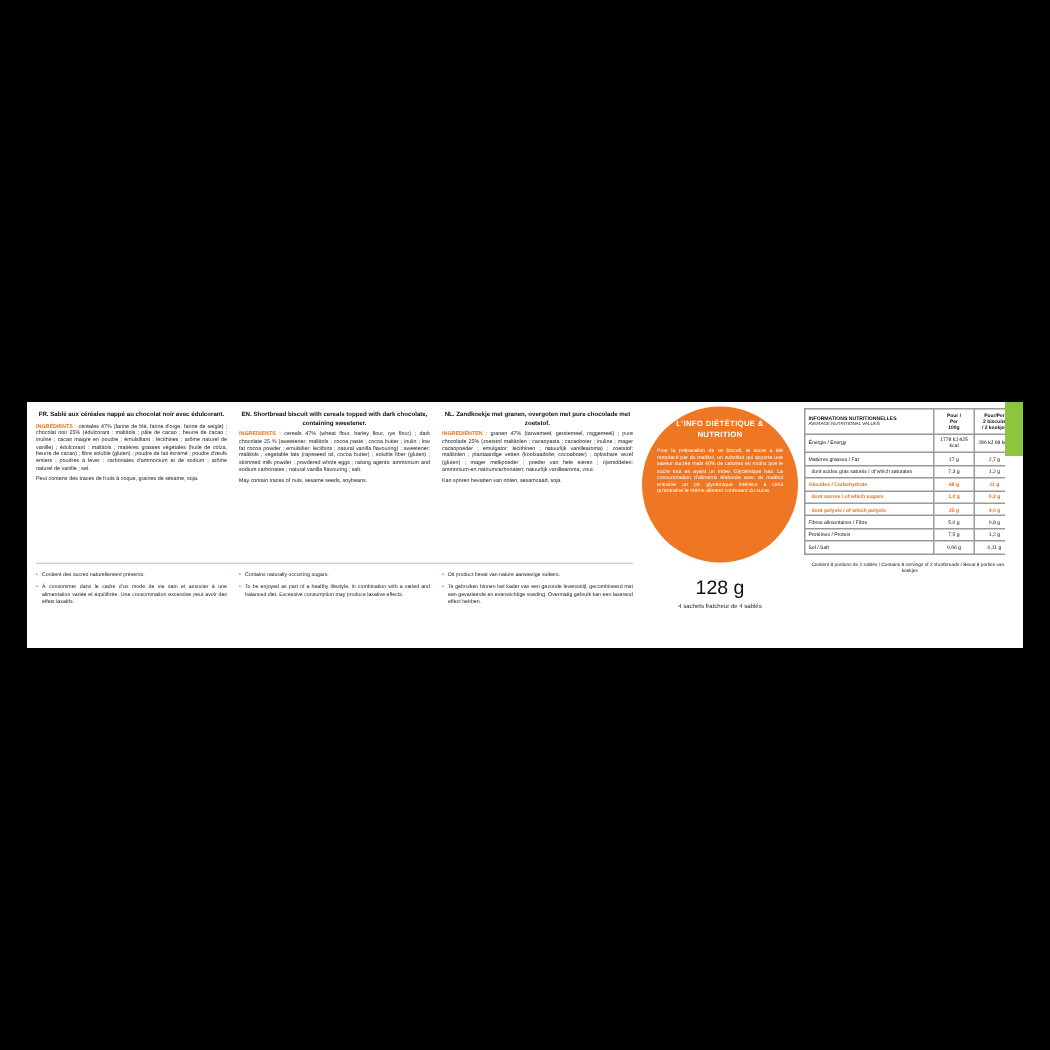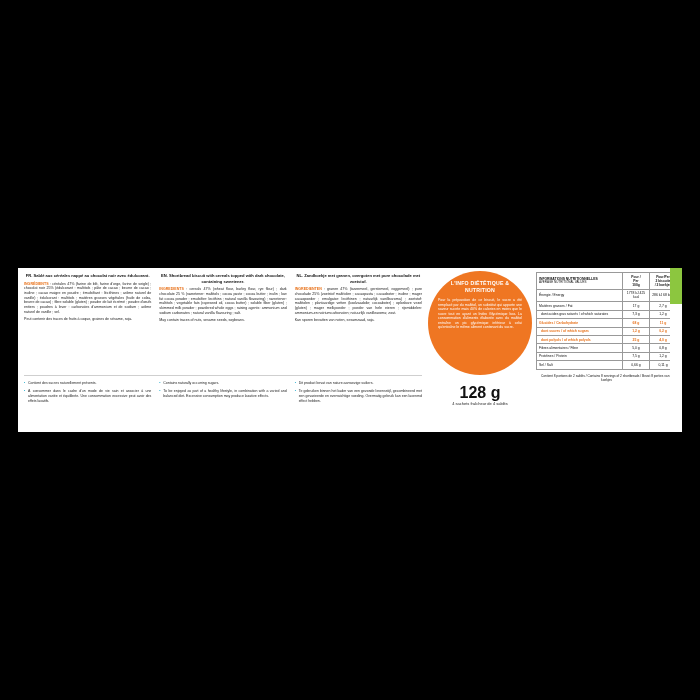--- a/index.html
+++ b/index.html
@@ -117,22 +117,22 @@
     font-size: 3.5px;
     line-height: 1.3;
     text-align: justify;
   }
   .weight {
     position: absolute;
     left: 0;
     top: 116px;
     width: 108px;
     text-align: center;
-    font-size: 16px;
-    font-weight: bold;
+    font-size: 13px;
+    font-weight: normal;
     color: #111;
   }
   .weight-sub {
     position: absolute;
     left: 0;
     top: 133px;
     width: 108px;
     text-align: center;
     font-size: 4px;
     color: #222;

